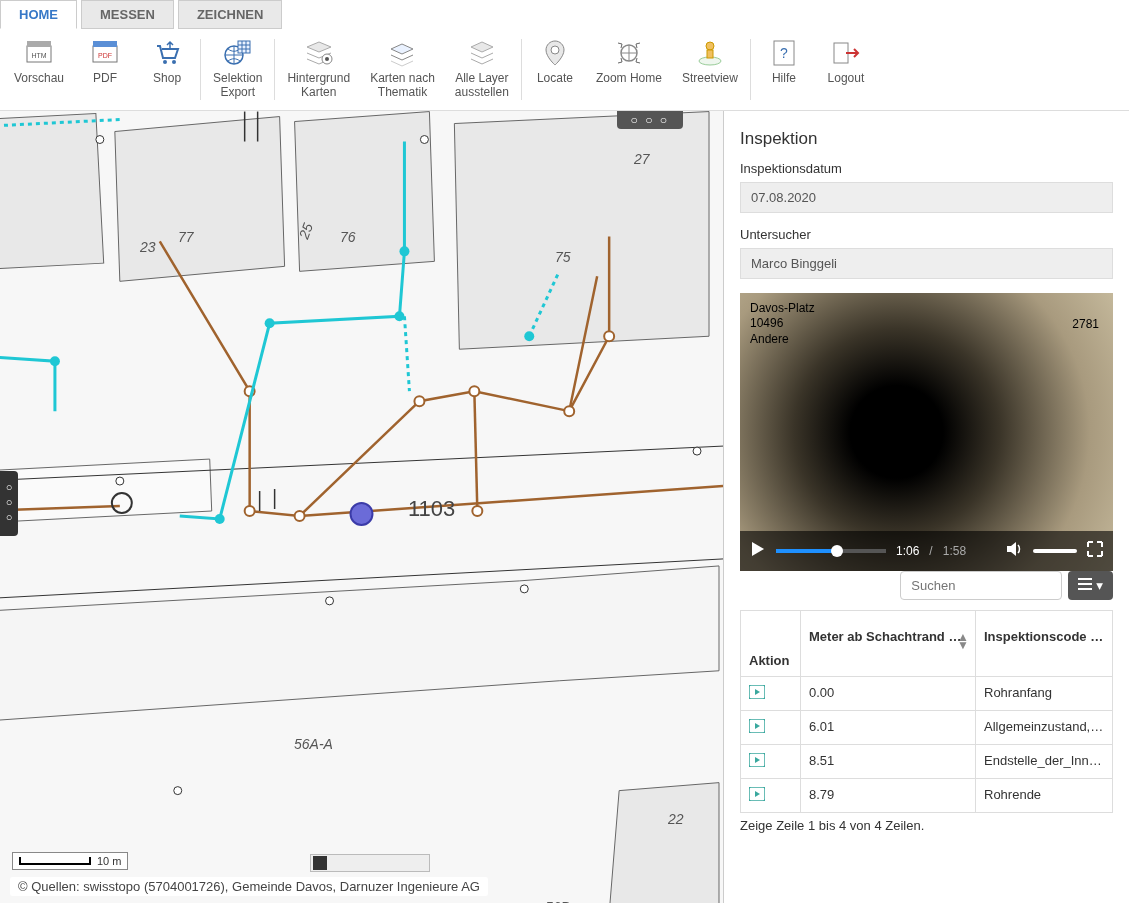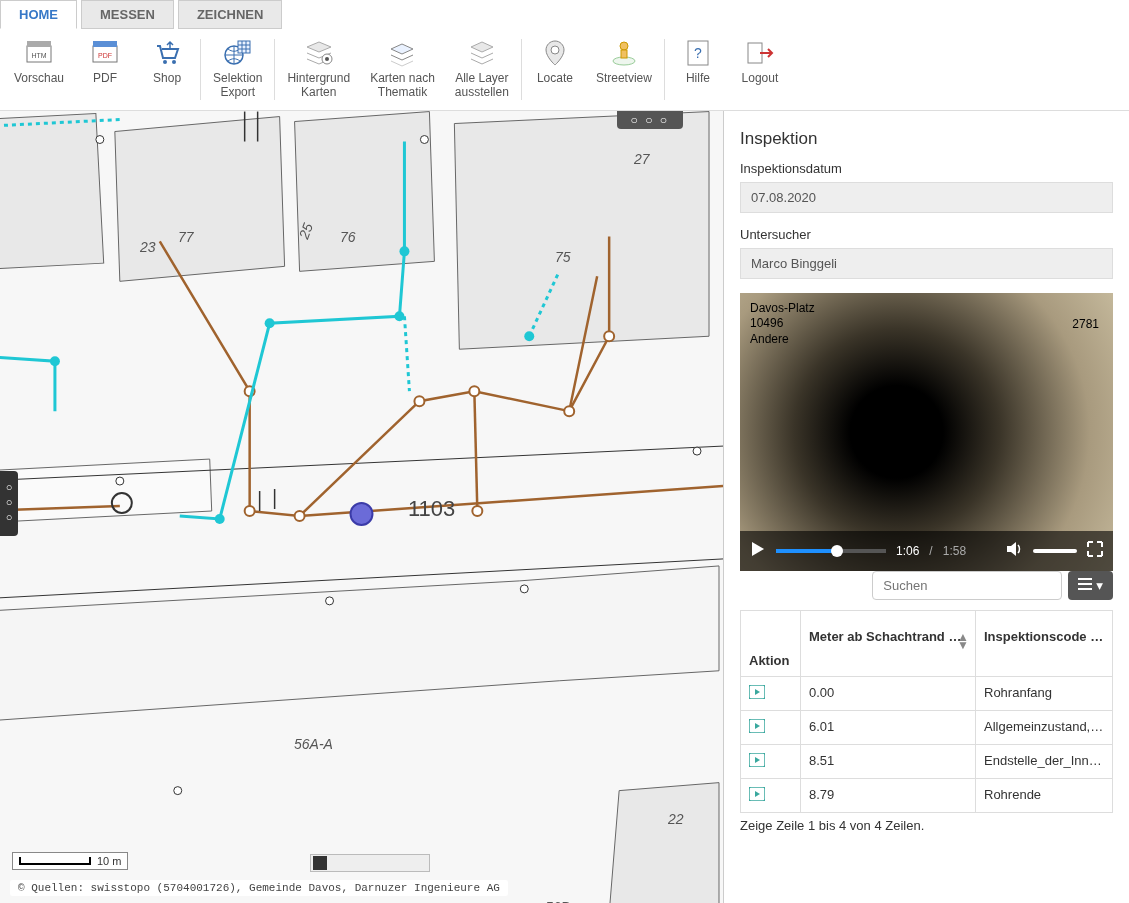--- a/index.html
+++ b/index.html
@@ -23,21 +23,21 @@
 .side-panel { flex: 1; padding: 10px 16px; overflow-y: auto; }
 
 
 .map-svg { position: absolute; inset: 0; width: 100%; height: 100%; }
 .map-handle-top { position: absolute; top: 0; right: 40px; background: #555; color: #fff; padding: 2px 14px; border-radius: 0 0 4px 4px; font-size: 12px; letter-spacing: 2px; }
 .map-handle-left { position: absolute; top: 360px; left: 0; background: #333; color: #fff; padding: 10px 3px; border-radius: 0 4px 4px 0; writing-mode: vertical-rl; font-size: 11px; letter-spacing: 3px; }
 .scale-bar { position: absolute; bottom: 44px; left: 12px; background: rgba(255,255,255,.85); padding: 2px 6px; border: 1px solid #888; font-size: 11px; display:flex; align-items:center; gap:6px;}
 .scale-line { display:inline-block; width: 72px; border-bottom: 2px solid #000; border-left: 2px solid #000; border-right: 2px solid #000; height: 8px; }
 .layer-opacity { position: absolute; bottom: 42px; left: 310px; width: 120px; height: 18px; background: #eee; border: 1px solid #bbb; display:flex; align-items:center;}
 .layer-swatch { width: 14px; height: 14px; background: #333; margin-left:2px;}
-.credits { position: absolute; bottom: 18px; left: 10px; background: rgba(255,255,255,.9); padding: 2px 8px; font-size: 11px; color: #444; border-radius: 2px; font-family: Liberation Mono, monospace; }
+.credits { position: absolute; bottom: 18px; left: 10px; background: rgba(255,255,255,.9); padding: 2px 8px; font-size: 13px; color: #444; border-radius: 2px; }
 .map-label { position: absolute; font-size: 14px; font-style: italic; color: #555; }
 .feature-id { position: absolute; font-size: 22px; color: #444; }
 
 
 .section-title { font-size: 17px; color: #333; margin: 8px 0 12px; font-weight: normal; }
 .field-label { font-size: 13px; color: #333; margin-bottom: 6px; }
 .field-input { width: 100%; padding: 7px 10px; background: #eee; border: 1px solid #ddd; color: #555; font-size: 13px; margin-bottom: 14px; }
 
 
 .video-wrap { position: relative; width: 100%; height: 278px; background: #000; overflow: hidden;}
@@ -46,21 +46,21 @@
 .video-frame { position: absolute; inset: 0; background: radial-gradient(circle at 42% 50%, #000 0%, #000 18%, #3a3428 40%, #a89a7e 75%, #c4b89b 100%);}
 .video-controls { position: absolute; bottom: 0; left: 0; right: 0; height: 40px; background: rgba(0,0,0,.6); display: flex; align-items: center; padding: 0 10px; gap: 10px; color: #fff; font-size: 12px; }
 .progress { flex: 0 0 110px; height: 4px; background: #555; position: relative; }
 .progress-fill { position: absolute; left: 0; top: 0; bottom: 0; width: 55%; background: #1e90ff; }
 .progress-dot { position: absolute; left: 55%; top: -4px; width: 12px; height: 12px; background: #fff; border-radius: 50%; transform: translateX(-50%);}
 .vol-bar { width: 44px; height: 4px; background: #fff; border-radius: 2px; }
 .time-sep { color: #aaa; }
 
 
 .search-row { display: flex; justify-content: flex-end; gap: 6px; margin-bottom: 10px; }
-.search-input { width: 190px; padding: 6px 10px; border: 1px solid #ccc; border-radius: 4px; font-size: 13px; }
+.search-input { width: 162px; padding: 6px 10px; border: 1px solid #ccc; border-radius: 4px; font-size: 13px; }
 .cols-btn { background: #555; color: #fff; padding: 6px 10px; border: none; border-radius: 4px; display: flex; align-items: center; gap: 4px; }
 .data-table { width: 100%; border-collapse: collapse; table-layout: fixed; }
 .data-table th, .data-table td { border: 1px solid #ddd; padding: 8px 8px; text-align: left; font-size: 13px; vertical-align: top; white-space: nowrap; overflow: hidden; text-overflow: ellipsis;}
 .data-table th { background: #fff; font-weight: bold; position: relative; }
 .th-input { width: 100%; margin-top: 6px; padding: 4px; border: 1px solid #ccc; font-size: 12px; }
 .sort-icon { position: absolute; right: 6px; top: 22px; font-size: 12px; color: #888; line-height: .7;}
 .action-icon { color: #3aa89e; }
 .table-footer { font-size: 13px; color: #333; margin-top: 5px; }
 </style>
 </head>
@@ -153,20 +153,30 @@
   </div>
   <div class="tool-sep"></div>
   <div class="tool-item">
     <div class="tool-icon">
         <svg width="26" height="28">
           <path d="M13 2c-5 0-9 4-9 9 0 7 9 15 9 15s9-8 9-15c0-5-4-9-9-9z" fill="#e8e8e8" stroke="#888"></path>
           <circle cx="13" cy="11" r="4" fill="#fff" stroke="#888"></circle>
         </svg>
       </div>
     <div class="tool-label">Locate</div>
+  </div>
+  <div class="tool-item">
+    <div class="tool-icon">
+        <svg width="28" height="28">
+          <circle cx="14" cy="14" r="8" fill="none" stroke="#888" stroke-width="1.5"></circle>
+          <path d="M6 14h16M14 6v16" stroke="#888"></path>
+          <path d="M3 4l4 1-1 4M25 4l-4 1 1 4M3 24l4-1-1-4M25 24l-4-1 1-4" fill="none" stroke="#666"></path>
+        </svg>
+      </div>
+    <div class="tool-label">Zoom Home</div>
   </div>
   <div class="tool-item">
     <div class="tool-icon">
         <svg width="28" height="28">
           <ellipse cx="14" cy="22" rx="11" ry="4" fill="#eef6ee" stroke="#9c9"></ellipse>
           <circle cx="14" cy="7" r="4" fill="#f0c060" stroke="#c90"></circle>
           <rect x="11" y="11" width="6" height="8" fill="#f0c060" stroke="#c90"></rect>
         </svg>
       </div>
     <div class="tool-label">Streetview</div>

